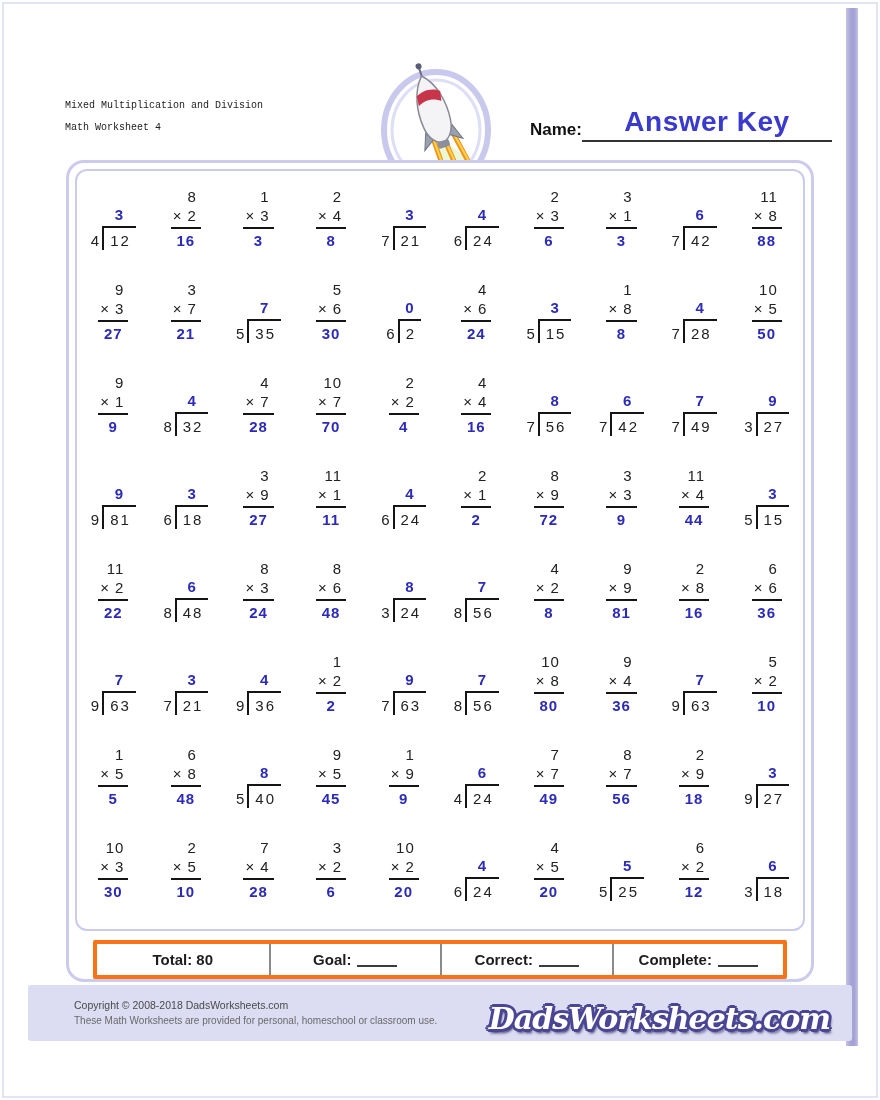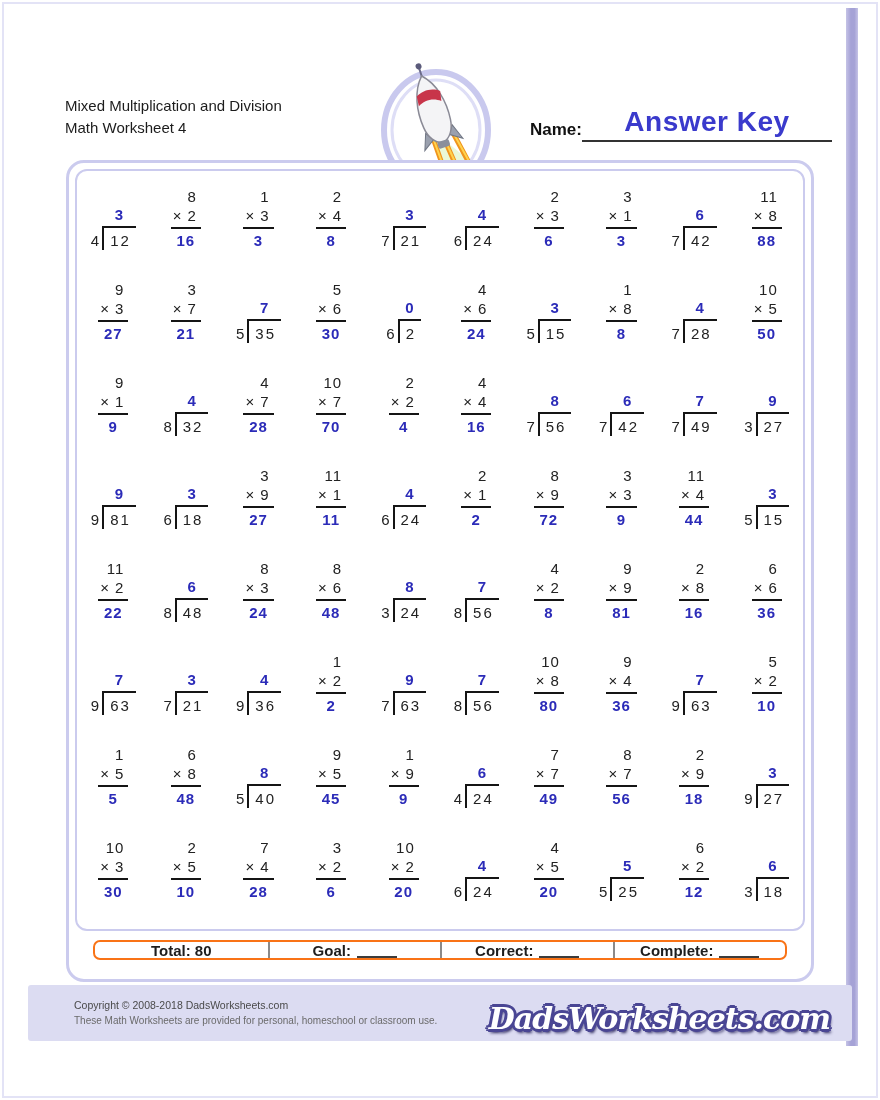--- a/index.html
+++ b/index.html
@@ -22,21 +22,21 @@
   .page-frame{
     position:absolute;inset:2px;
     border:2px solid #e3e3f6;
     pointer-events:none;
   }
   .right-shadow{
     position:absolute;top:8px;right:22px;width:12px;height:1038px;
     background:linear-gradient(to right,#c5c3e6,var(--shadow-purple) 40%,var(--shadow-purple) 70%,#c5c3e6);
   }
   
-  .header{position:absolute;top:95px;left:65px;font-size:15px;line-height:22px;color:#1c1c1c;}
+  .header{position:absolute;top:95px;left:65px;font-size:10px;line-height:22px;color:#1c1c1c;font-family:Liberation Mono, monospace;}
   .rocket-wrap{position:absolute;left:368px;top:58px;width:140px;height:140px;}
   .name-block{position:absolute;top:88px;left:530px;width:302px;}
   .name-row{display:flex;align-items:flex-end;}
   .name-label{font-weight:bold;font-size:17px;color:#111;white-space:nowrap;padding-bottom:2px;margin-top:32px;}
   .name-line{flex:1;border-bottom:2px solid #333;position:relative;height:46px;}
   .answer-key{
     position:absolute;left:0;right:0;bottom:2px;text-align:center;
     color:#3a3acc;font-size:28px;font-weight:bold;letter-spacing:.5px;
   }
   
@@ -73,22 +73,22 @@
   .quot{grid-column:2;color:var(--answer-blue);font-weight:bold;text-align:center;padding:0 6px 2px 7px;}
   .dvr{grid-row:2;grid-column:1;align-self:end;padding:3px 2px 0 0;}
   .dvd{
     grid-row:2;grid-column:2;
     border-left:2px solid var(--rule-black);border-top:2px solid var(--rule-black);
     padding:3px 5px 0 6px;letter-spacing:2px;
   }
   
   .stats-bar{
     margin:9px 18px 0 18px;
-    border:2px solid #f97316;border-radius:7px;
-    height:20px;display:grid;grid-template-columns:repeat(4,1fr);
+    border:4px solid #f97316;border-radius:2px;
+    height:39px;display:grid;grid-template-columns:repeat(4,1fr);
     overflow:hidden;background:#fff;
   }
   .stat-cell{
     display:flex;align-items:center;justify-content:center;
     font-weight:bold;font-size:15px;color:#1d1d1d;
   }
   .stat-cell + .stat-cell{border-left:2px solid #8a8a8a;}
   .blank-line{display:inline-block;width:40px;border-bottom:2px solid #3c3c3c;height:14px;margin-left:6px;}
   
   .footer-strip{

